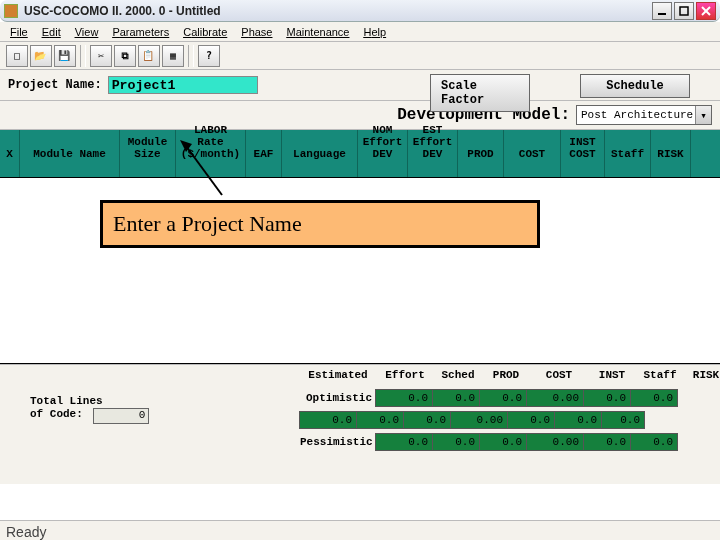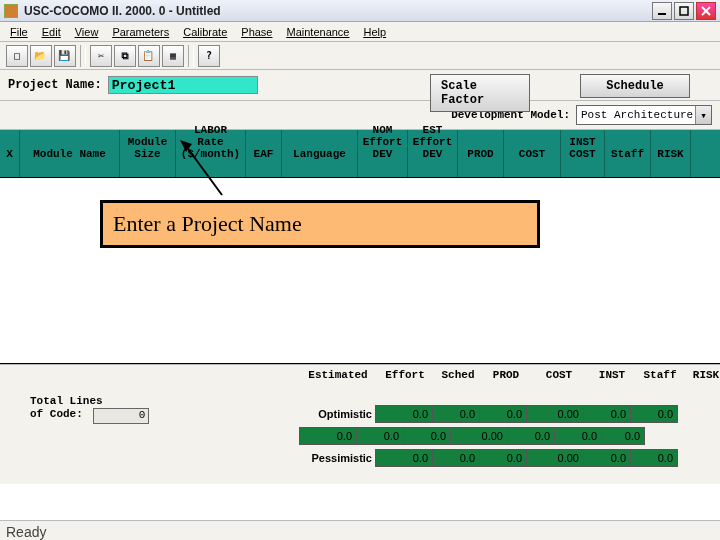--- a/index.html
+++ b/index.html
@@ -1,20 +1,20 @@
 <!DOCTYPE html>
 <html><head>
 <meta charset="utf-8">
 <style>
   * { box-sizing: border-box; margin: 0; padding: 0; }
   body { font-family: "MS Sans Serif", Tahoma, sans-serif; font-size: 11px; background: #fff; }
   .window { width: 720px; height: 540px; background: #fff; position: relative; }
 
   
-  .titlebar { height: 22px; background: linear-gradient(to bottom,#eef2f8,#d7ddea); border-bottom:1px solid #9aa; display:flex; align-items:center; padding:0 4px; }
+  .titlebar { height: 22px; background: linear-gradient(to bottom,#eef2f8,#d7ddea); border-bottom:1px solid #9aa; display:flex; align-items:center; padding:0 4px;border-radius:7px; }
   .titlebar .app-icon { width:14px; height:14px; margin-right:6px; background:#d08030; border:1px solid #8a4; display:inline-block; }
   .title-text { flex:1; font-weight:bold; font-size:12px; color:#222; }
   .win-btns { display:flex; gap:2px; }
   .win-btn { width:20px; height:18px; border:1px solid #777; background:linear-gradient(#f8f8f8,#d8d8d8); display:flex; align-items:center; justify-content:center; cursor:pointer; }
   .win-btn.close { border-color:#b33; background:linear-gradient(#f4a,#d33); color:#fff; }
   .win-btn svg { width:10px; height:10px; }
 
   
   .menubar { height:20px; background:#f4f2ec; border-bottom:1px solid #bbb; display:flex; align-items:center; padding-left:4px; gap:2px; }
   .menu-item { padding:2px 6px; font-size:11px; cursor:pointer; }
@@ -28,21 +28,21 @@
 
   
   .projrow { display:flex; align-items:center; padding:6px 8px; background:#f4f2ec; border-bottom:1px solid #bbb; gap:6px; position:relative; }
   .projrow .lbl { font-family: "Courier New", monospace; font-weight:bold; font-size:12px; }
   .projrow .pname-input { width:150px; height:18px; border:1px solid #888; background:#32e6ca; padding:1px 3px; font-family:"Courier New",monospace; color:#000000;font-weight:bold; }
   .big-btn { position:absolute; border:1px solid #666; background:linear-gradient(#f8f8f8,#d4d4d4); padding:4px 10px; font-family:"Courier New",monospace; font-weight:bold; font-size:12px; cursor:pointer; }
   #scale-btn { left:430px; top:4px; width:100px; text-align:left; }
   #sched-btn { left:580px; top:4px; width:110px; text-align:center; }
 
   .devmodel-row { background:#f4f2ec; padding:4px 8px; display:flex; justify-content:flex-end; align-items:center; gap:6px; border-bottom:1px solid #bbb; }
-  .devmodel-row .lbl { font-family:"Courier New",monospace; font-weight:bold; font-size:11px; }
+  .devmodel-row .lbl { font-family:"Courier New",monospace; font-weight:bold; font-size:16px; }
   .devmodel-row .combo { border:1px solid #666; height:20px; width:136px; display:flex; align-items:center; background:#fff; font-family:"Courier New",monospace; font-size:11px; }
   .combo span { flex:1; padding-left:4px; }
   .combo .dd { width:16px; height:100%; border-left:1px solid #888; background:linear-gradient(#eee,#ccc); display:flex; align-items:center; justify-content:center; }
 
   
   .colhdr { background:#168a7a; height:48px; display:flex; color:#000; font-family:"Courier New",monospace; font-weight:bold; font-size:11px; border-bottom:1px solid #000; }
   .colhdr .col { border-right:1px solid #0f6558; display:flex; align-items:flex-end; justify-content:center; text-align:center; padding:2px 2px 17px; line-height:1.1; }
 
   .col.x{width:20px}
   .col.mname{width:100px}
@@ -74,21 +74,21 @@
   .sum-hdr .c3{width:48px}
   .sum-hdr .c4{width:48px}
   .sum-hdr .c5{width:58px}
   .sum-hdr .c6{width:48px}
   .sum-hdr .c7{width:48px}
   .sum-hdr .c8{width:44px}
 
   .tot-lines { position:absolute; left:30px; top:30px; font-family:"Courier New",monospace; font-weight:bold; font-size:11px; line-height:1.2; }
   .tot-box { display:inline-block; width:56px; height:16px; border:1px solid #666; background:#e8e8e0; text-align:right; padding-right:3px; vertical-align:top; margin-left:4px; font-weight:normal; }
 
-  .sum-rows { position:absolute; left:300px; top:38px; font-family:Liberation Sans, sans-serif; font-weight:bold; font-size:11px; }
+  .sum-rows { position:absolute; left:300px; top:22px; font-family:Liberation Mono, monospace; font-weight:bold; font-size:11px; }
   .srow { display:flex; align-items:center; height:22px; }
   .srow .lbl { width:76px; text-align:right; padding-right:4px; }
   .cell { border:1px solid #555; height:18px; display:flex; align-items:center; justify-content:flex-end; padding-right:4px; font-weight:normal; margin-left:-1px; font-size:11px; background:#15803d;}
   .cell.w58{width:58px}.cell.w48{width:48px}.cell.w44{width:44px}
 
   .statusbar { position:absolute; left:0; bottom:0; width:100%; height:20px; background:#f4f2ec; border-top:1px solid #bbb; padding:3px 6px; font-size:14px; color:#444; }
 </style>
 </head>
 <body>
 

